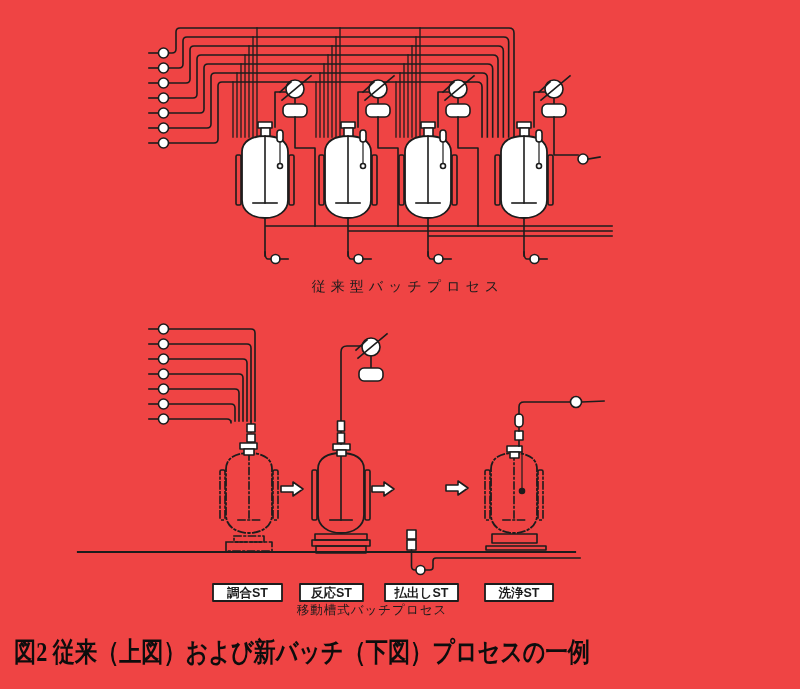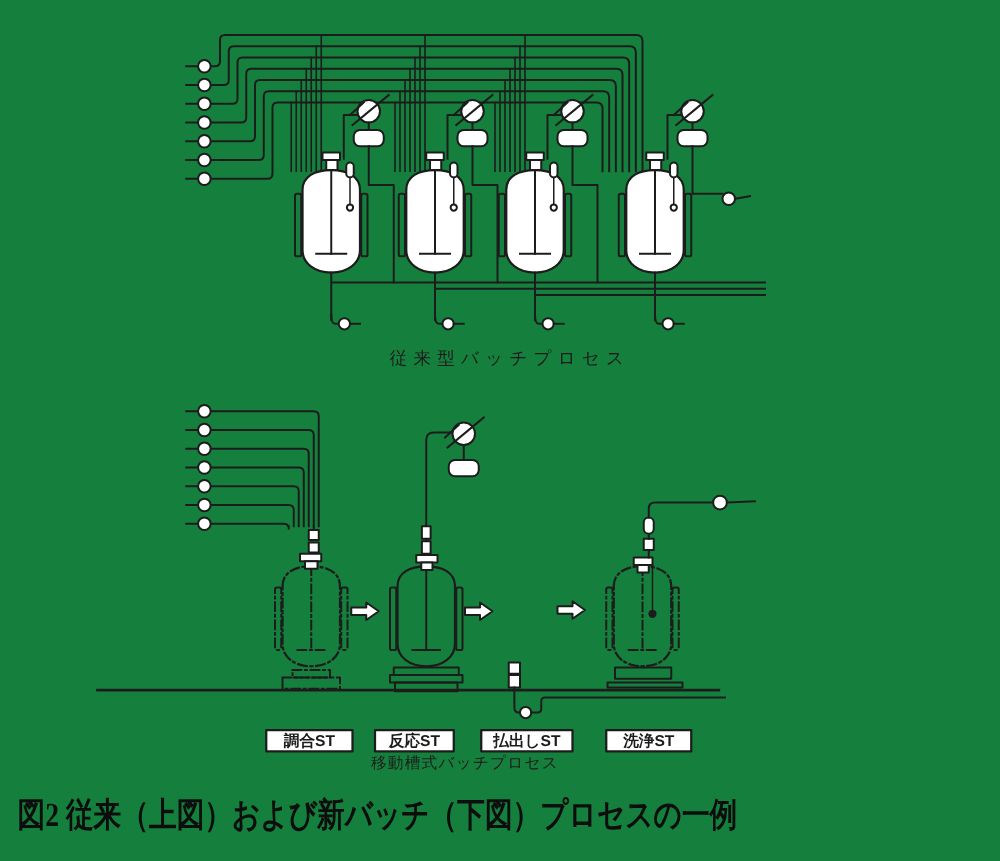--- a/index.html
+++ b/index.html
@@ -1,16 +1,16 @@
 <!DOCTYPE html>
 <html><head>
 <meta charset="utf-8">
 <style>
   html,body{margin:0;padding:0;background:#ffffff;}
-  .page{position:relative;width:800px;height:689px;background:#15803d;overflow:hidden;
+  .page{position:relative;width:800px;height:689px;background:#ef4444;overflow:hidden;
         font-family:"Liberation Sans",sans-serif;}
   svg{position:absolute;left:0;top:0;}
   svg *{vector-effect:none;}
   .stroke{fill:none;stroke:#1c1c1c;stroke-width:1.6;stroke-linecap:square;stroke-linejoin:round;}
   .cap{font-family:"Liberation Sans",sans-serif;font-size:14px;letter-spacing:5px;
        fill:#1c1c1c;stroke:none;}
   .cap2{font-family:"Liberation Sans",sans-serif;font-size:12.5px;letter-spacing:1px;
        fill:#1c1c1c;stroke:none;}
   .lbl{font-family:"Liberation Sans",sans-serif;font-size:12.5px;font-weight:bold;
        fill:#1c1c1c;stroke:none;}

